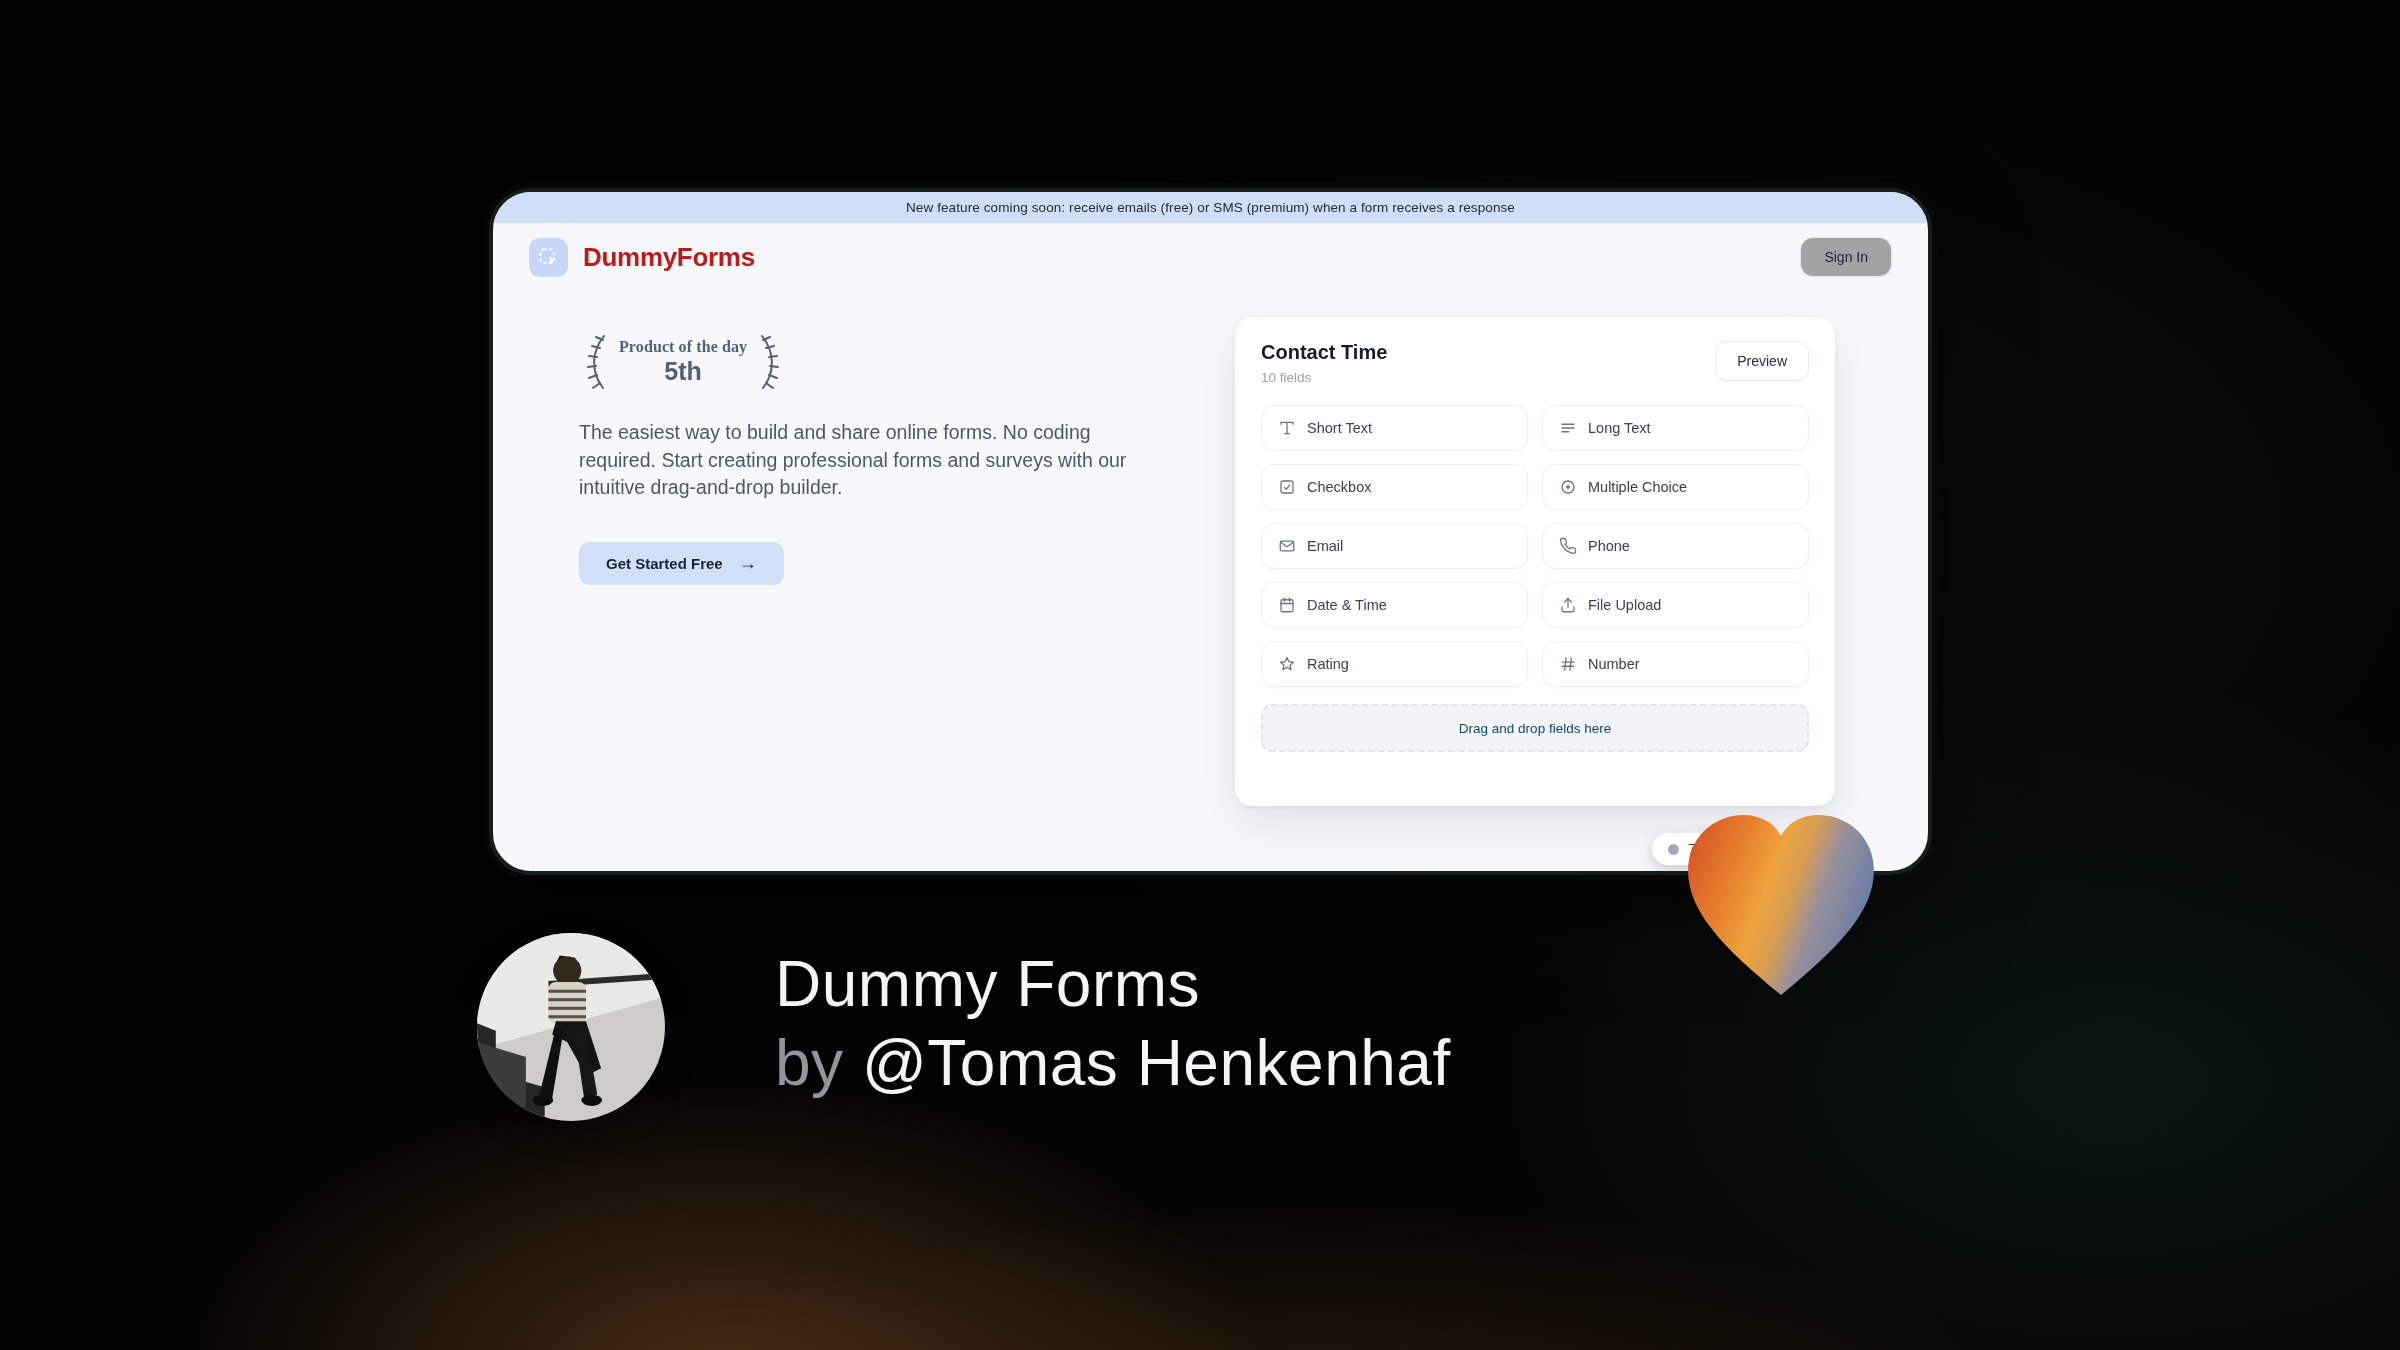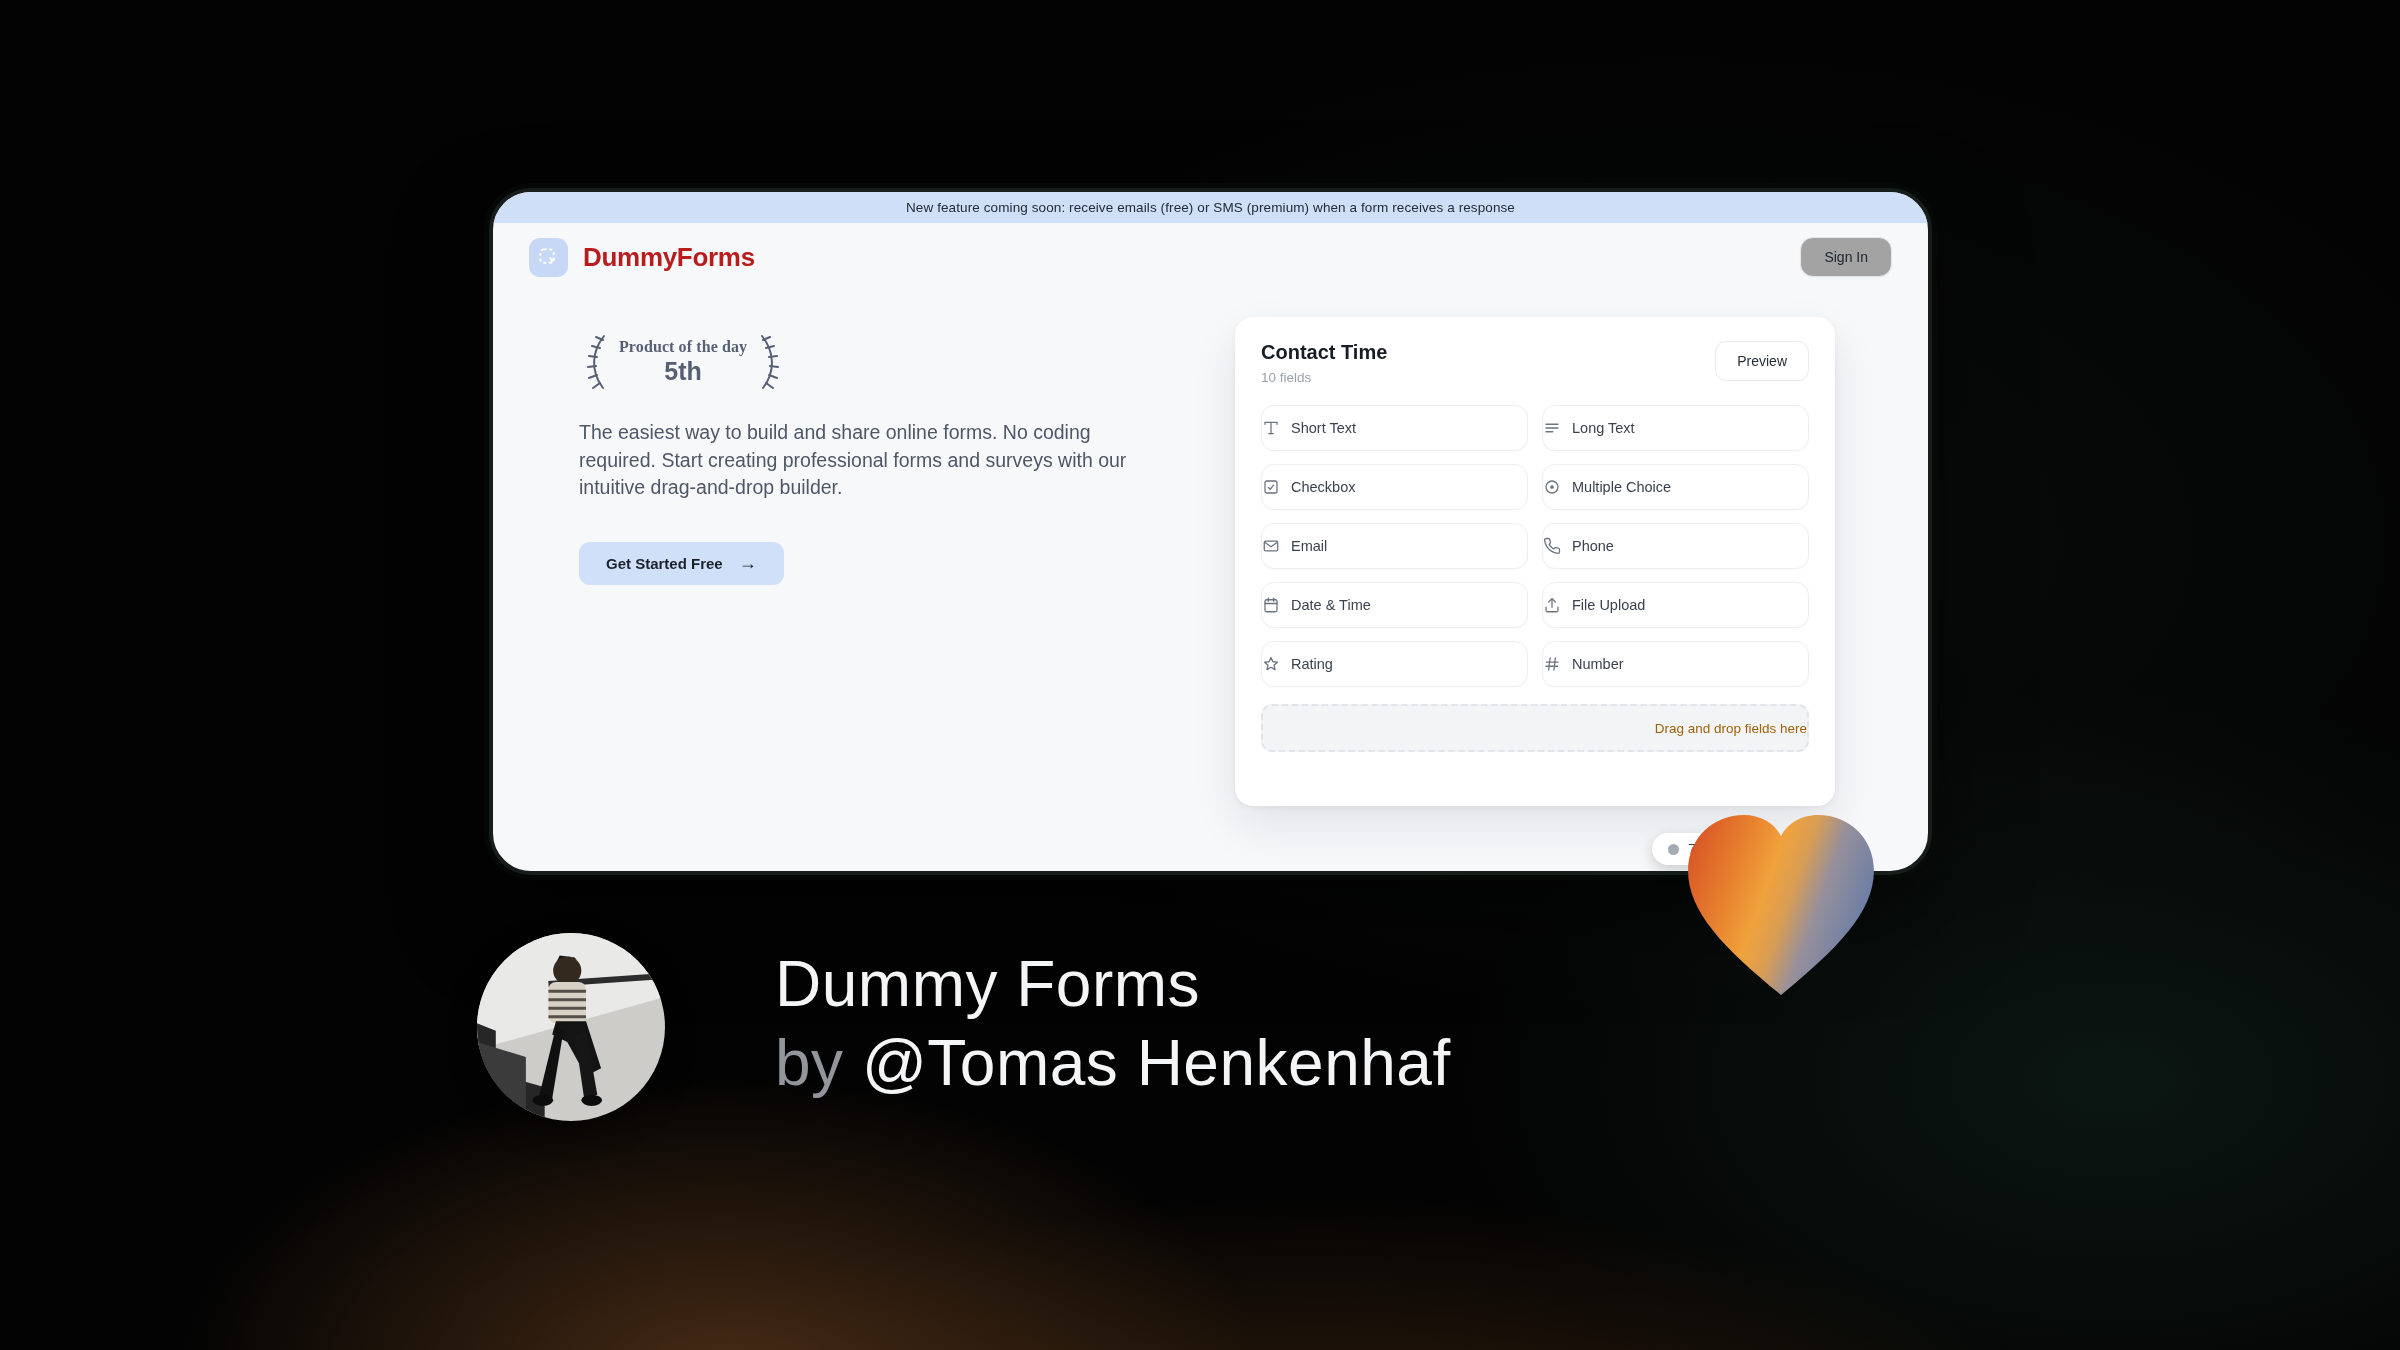--- a/index.html
+++ b/index.html
@@ -73,29 +73,29 @@
   .card-sub { font-size:13.5px; color:#9aa1ad; margin-top:6px; }
   .preview-btn {
     margin-left:auto; background:#fff; border:1px solid #e7e9ee; border-radius:11px;
     padding:11px 21px; font-size:14px; color:#272e3a; font-family:inherit; cursor:pointer;
   }
   .grid {
     margin-top:20px; display:grid; grid-template-columns:1fr 1fr; column-gap:14px; row-gap:13px;
   }
   .field-btn {
     height:46px; background:#fff; border:1px solid #eceef2; border-radius:13px;
-    display:flex; align-items:center; gap:11px; padding:0 0;
+    display:flex; align-items:center; gap:11px; padding:0 16px;
     font-family:inherit; font-size:14.5px; color:#3a4250; cursor:pointer;
     box-shadow:0 1px 2px rgba(16,24,40,.02);
   }
   .f-icon { width:18px; height:18px; display:flex; color:#6b7280; }
   .f-icon svg { width:18px; height:18px; }
   .dropzone {
     margin-top:17px; height:48px; background:#f3f4f6; border:2px dashed #e2e4e9; border-radius:11px;
-    display:flex; align-items:center; justify-content:flex-end; font-size:13.5px; color:#a16207;
+    display:flex; align-items:center; justify-content:center; font-size:13.5px; color:#0c4a6e;
   }
 
   
   .vote-badge {
     position:absolute; left:1652px; top:833px; height:32px; padding:0 16px;
     background:#fff; border-radius:17px; display:flex; align-items:center; gap:9px;
     box-shadow:0 5px 14px rgba(0,0,0,.18); z-index:3; font-size:14.5px; color:#3c434e;
   }
   .vote-dot { width:11px; height:11px; border-radius:50%; background:#a5abb5; }
   .heart { position:absolute; left:1680px; top:810px; width:202px; height:188px; z-index:4; }

